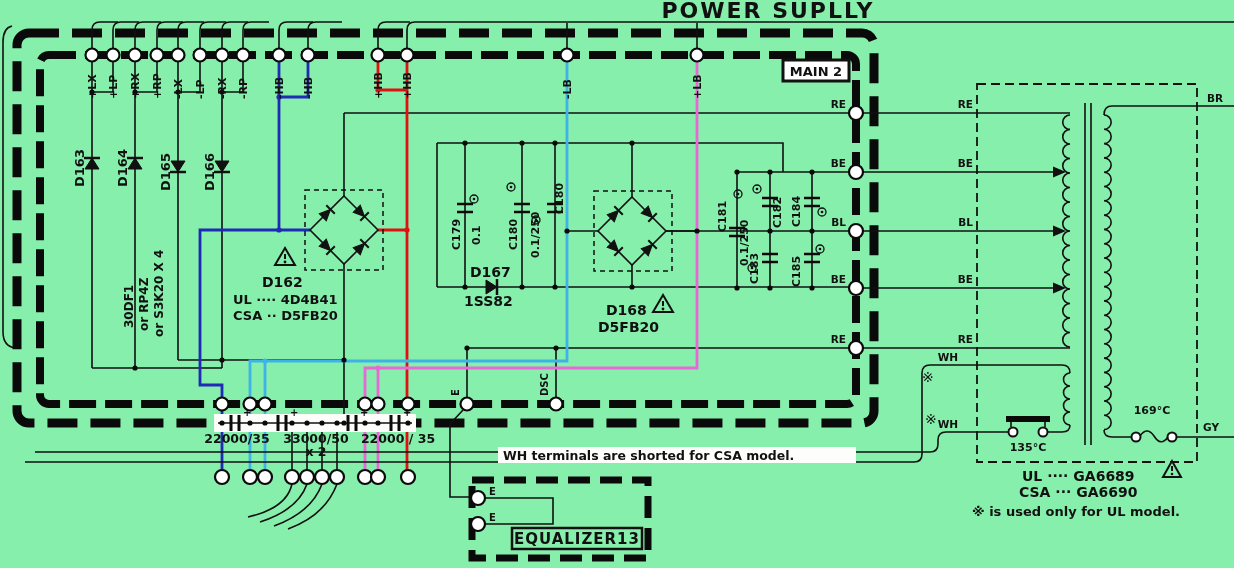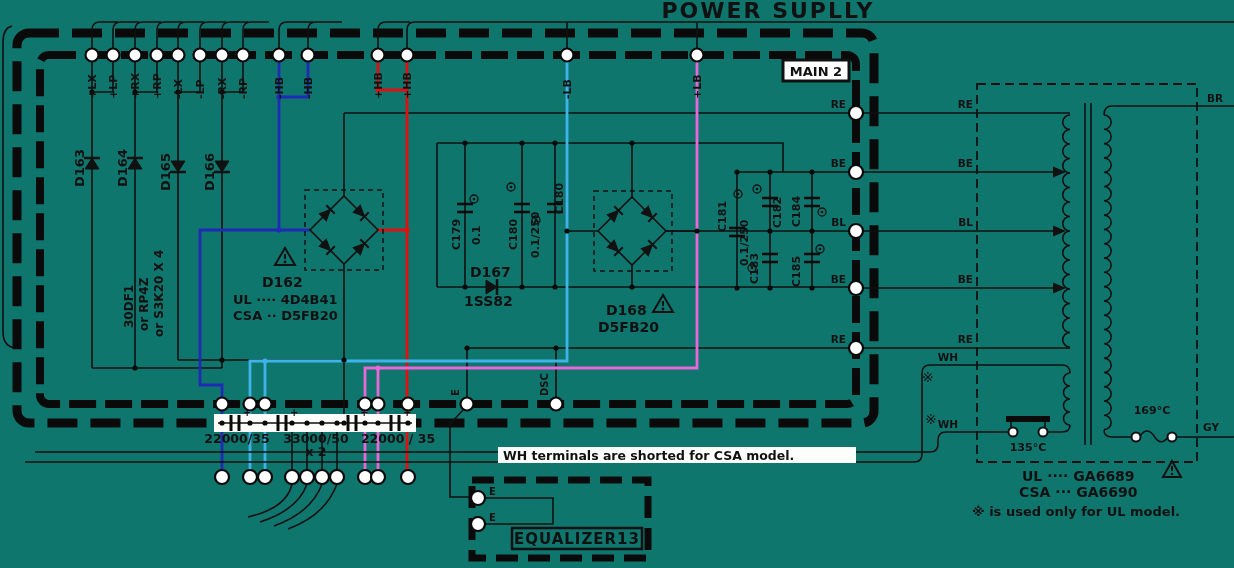--- a/index.html
+++ b/index.html
@@ -1,16 +1,16 @@
 <!DOCTYPE html>
 <html><head>
 <meta charset="utf-8">
 <style>
   html,body{margin:0;padding:0;background:#ffffff;}
-  .stage{position:relative;width:1234px;height:568px;background:#0f766e;overflow:hidden;
+  .stage{position:relative;width:1234px;height:568px;background:#86efac;overflow:hidden;
          font-family:"DejaVu Sans", sans-serif;}
   svg{position:absolute;left:0;top:0;}
   text{fill:#111;}
   .wire{stroke:#111;stroke-width:1.6;fill:none;}
   .thick-dash{stroke:#0a0a0a;fill:none;}
   .lbl{font-weight:bold;}
 </style>
 </head>
 <body>
 

